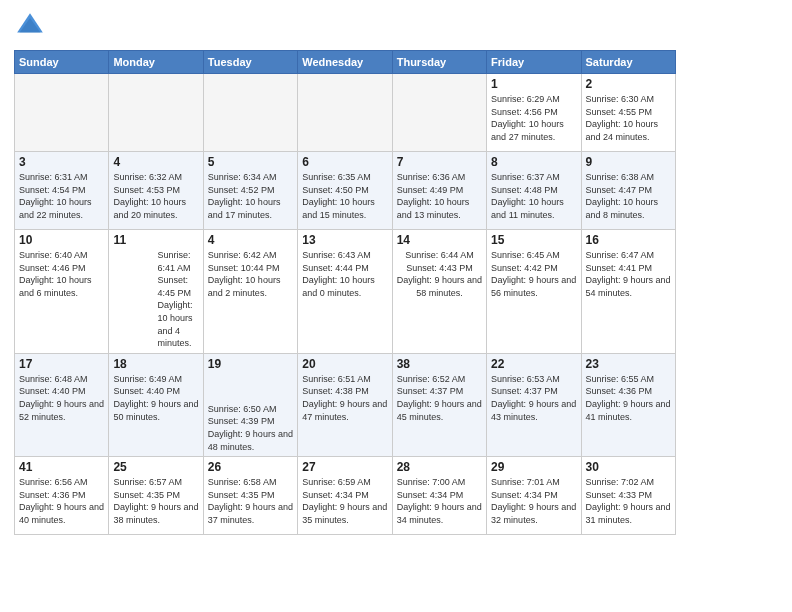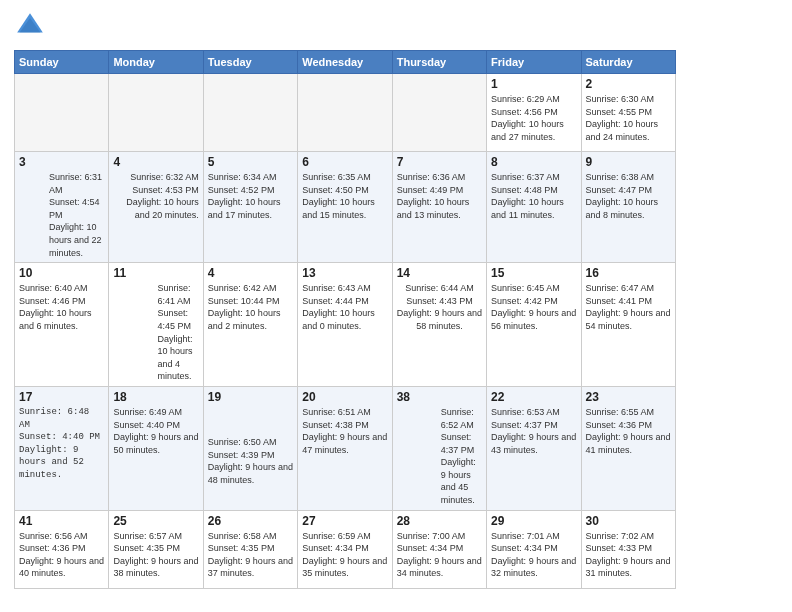--- a/index.html
+++ b/index.html
@@ -138,27 +138,27 @@
           <td>
             <div class="day-num">2</div>
             <div class="day-info" style="white-space: pre-line;">Sunrise: 6:30 AM
 Sunset: 4:55 PM
 Daylight: 10 hours and 24 minutes.</div>
           </td>
         </tr>
         <tr class="row-alt">
           <td>
             <div class="day-num">3</div>
-            <div class="day-info" style="white-space: pre-line; margin-left: 30px;">Sunrise: 6:31 AM
+            <div class="day-info" style="white-space: pre-line;">Sunrise: 6:31 AM
 Sunset: 4:54 PM
 Daylight: 10 hours and 22 minutes.</div>
           </td>
           <td>
             <div class="day-num">4</div>
-            <div class="day-info" style="white-space: pre-line; text-align: right;">Sunrise: 6:32 AM
+            <div class="day-info" style="white-space: pre-line;">Sunrise: 6:32 AM
 Sunset: 4:53 PM
 Daylight: 10 hours and 20 minutes.</div>
           </td>
           <td>
             <div class="day-num">5</div>
             <div class="day-info" style="white-space: pre-line;">Sunrise: 6:34 AM
 Sunset: 4:52 PM
 Daylight: 10 hours and 17 minutes.</div>
           </td>
           <td>
@@ -226,21 +226,21 @@
           <td>
             <div class="day-num">16</div>
             <div class="day-info" style="white-space: pre-line;">Sunrise: 6:47 AM
 Sunset: 4:41 PM
 Daylight: 9 hours and 54 minutes.</div>
           </td>
         </tr>
         <tr class="row-alt">
           <td>
             <div class="day-num">17</div>
-            <div class="day-info" style="white-space: pre-line; font-family: Liberation Mono, monospace;">Sunrise: 6:48 AM
+            <div class="day-info" style="white-space: pre-line;">Sunrise: 6:48 AM
 Sunset: 4:40 PM
 Daylight: 9 hours and 52 minutes.</div>
           </td>
           <td>
             <div class="day-num">18</div>
             <div class="day-info" style="white-space: pre-line;">Sunrise: 6:49 AM
 Sunset: 4:40 PM
 Daylight: 9 hours and 50 minutes.</div>
           </td>
           <td>
@@ -250,21 +250,21 @@
 Daylight: 9 hours and 48 minutes.</div>
           </td>
           <td>
             <div class="day-num">20</div>
             <div class="day-info" style="white-space: pre-line;">Sunrise: 6:51 AM
 Sunset: 4:38 PM
 Daylight: 9 hours and 47 minutes.</div>
           </td>
           <td>
             <div class="day-num">38</div>
-            <div class="day-info" style="white-space: pre-line; margin-left: 44px;">Sunrise: 6:52 AM
+            <div class="day-info" style="white-space: pre-line;">Sunrise: 6:52 AM
 Sunset: 4:37 PM
 Daylight: 9 hours and 45 minutes.</div>
           </td>
           <td>
             <div class="day-num">22</div>
             <div class="day-info" style="white-space: pre-line;">Sunrise: 6:53 AM
 Sunset: 4:37 PM
 Daylight: 9 hours and 43 minutes.</div>
           </td>
           <td>

